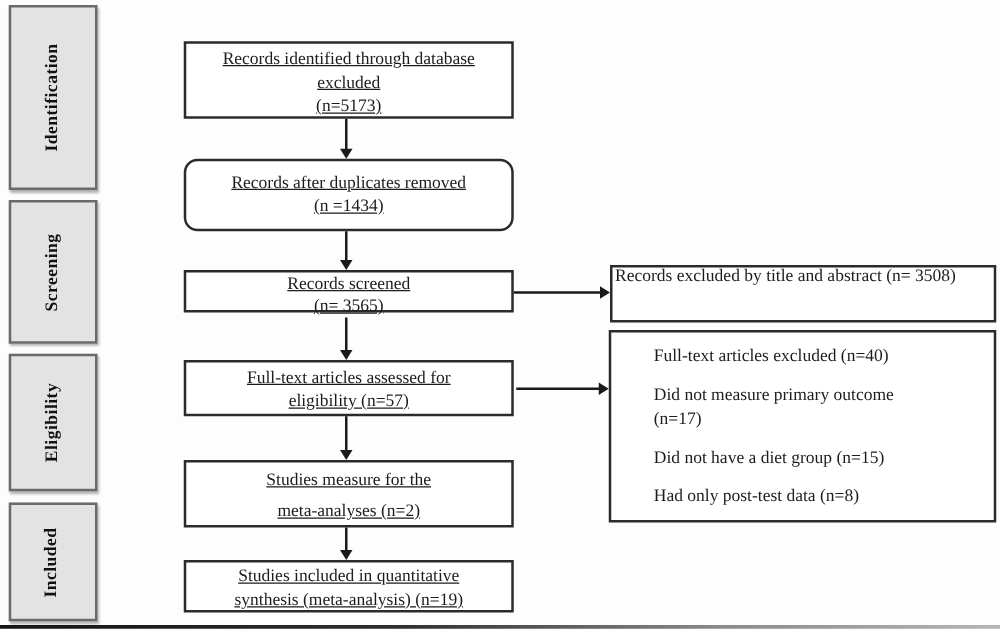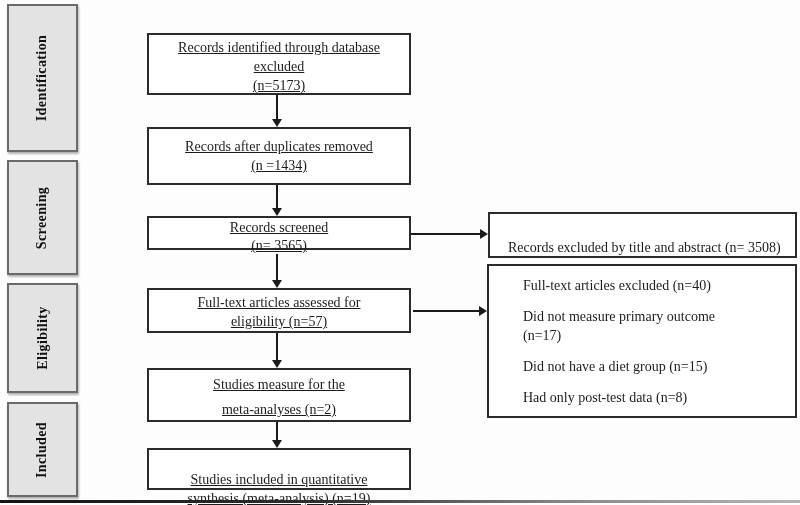--- a/index.html
+++ b/index.html
@@ -46,41 +46,41 @@
     width: 264px;
     background: #ffffff;
     border: 2px solid #2b2b2b;
     box-sizing: border-box;
     text-align: center;
     font-size: 14px;
     text-decoration: underline;
   }
   .fbox .bl { line-height: 19px; }
   .fbox-1 { top: 33px;  height: 62px; padding-top: 3px; }
-  .fbox-2 { top: 127px; height: 58px; padding-top: 8px; }
+  .fbox-2 { top: 127px; height: 58px; padding-top: 8px; border-radius: 11px; }
   .fbox-3 { top: 216px; height: 34px; padding-top: 1px; text-align: center; }
   .fbox-3 .bl { line-height: 18px; }
   .fbox-4 { top: 288px; height: 45px; padding-top: 3px; }
   .fbox-5 { top: 368px; height: 54px; padding-top: 2px; }
   .fbox-5 .bl { line-height: 25px; }
-  .fbox-6 { top: 448px; height: 42px; padding-top: 20px; }
+  .fbox-6 { top: 448px; height: 42px; padding-top: 2px; }
 
   
   .rbox {
     position: absolute;
     background: #ffffff;
     border: 2px solid #2b2b2b;
     box-sizing: border-box;
     font-size: 14px;
     text-align: left;
   }
   .rbox-1 {
     left: 488px; top: 212px; width: 309px; height: 46px;
-    display: flex; align-items: flex-end;
-    padding-left: 18px; padding-right: 6px;
+    display: flex; align-items: flex-start;
+    padding-left: 2px; padding-right: 6px;
   }
   .rbox-2 {
     left: 487px; top: 264px; width: 310px; height: 154px;
     padding: 10px 14px 0 18px;
   }
   .rbox-2 p { margin: 0 0 12px 16px; line-height: 19px; }
   .rbox-2 p.wrap { max-width: 215px; }
 
   
   .varrow { position: absolute; width: 2px; background: #1a1a1a; }

